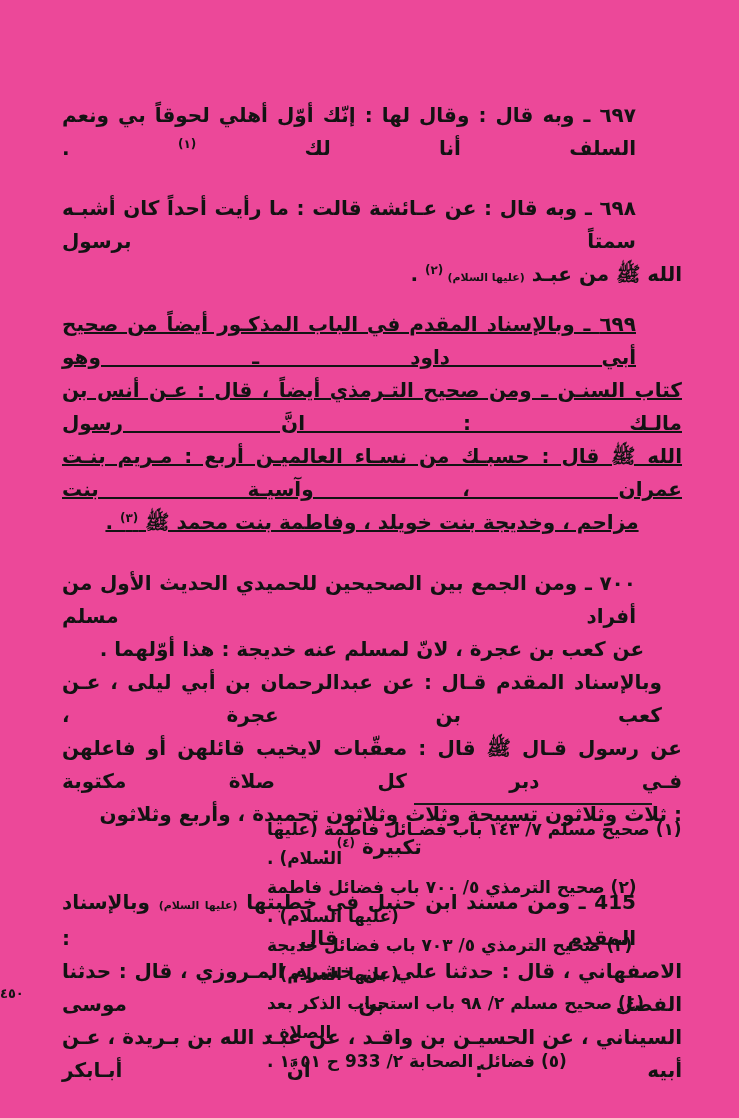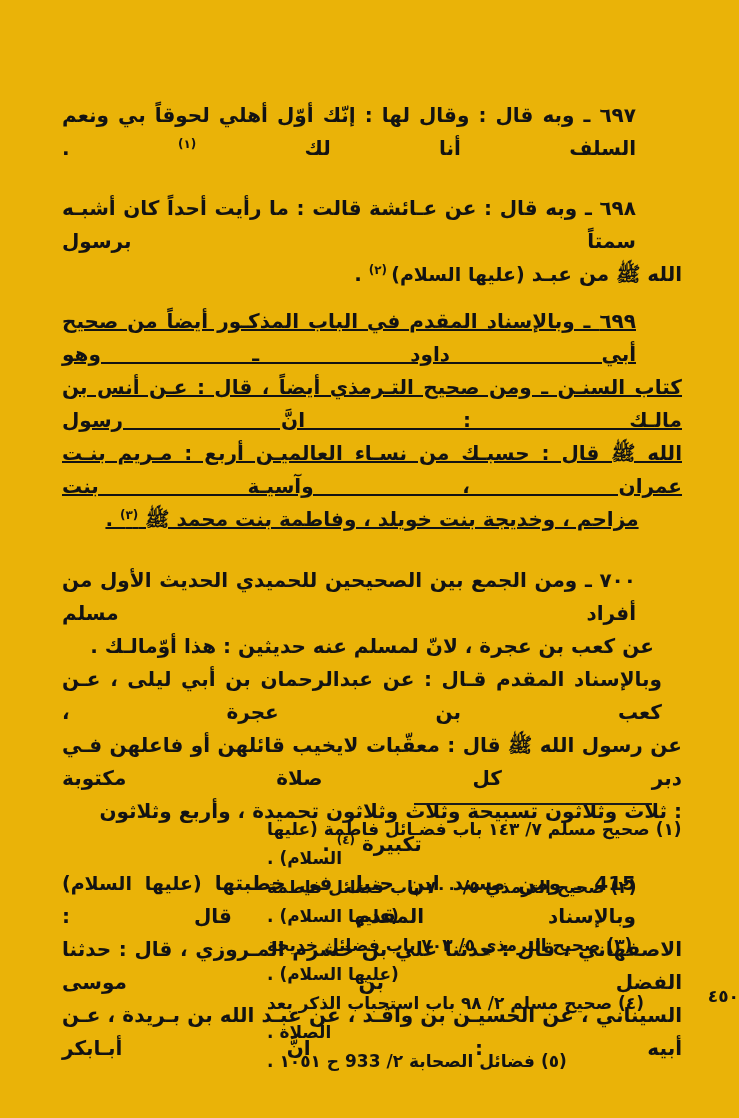--- a/index.html
+++ b/index.html
@@ -1,20 +1,20 @@
 <!DOCTYPE html>
 <html lang="ar" dir="rtl"><head>
 <meta charset="utf-8">
 <style>
   html, body { margin: 0; padding: 0; background: #ffffff; }
   .page {
     position: relative;
     width: 739px;
     height: 1118px;
-    background: #eab308;
+    background: #ec4899;
     color: #131313;
     font-family: "DejaVu Sans", sans-serif;
     direction: rtl;
     overflow: hidden;
   }
   .content {
     position: absolute;
     top: 99px;
     right: 57px;
     width: 620px;
@@ -27,22 +27,22 @@
   }
   .justify { text-align: justify; text-align-last: justify; }
   .right   { text-align: right; }
   .center  { text-align: right; text-align-last: center; }
   .indent    { padding-right: 46px; }
   .indent-sm { padding-right: 20px; }
   .mb27 { margin-bottom: 27px; }
   .mb14 { margin-bottom: 14px; margin-top: 23px; }
   .mb28 { margin-bottom: 28px; text-decoration: underline; }
   .mb12 { margin-bottom: 0; }
-  .mb22 { margin-bottom: 6px; }
-  .small { font-size: 19px; }
+  .mb22 { margin-bottom: 22px; }
+  .small { font-size: 11px; }
   .fnref {
     font-size: 12px;
     font-weight: 700;
     vertical-align: 7px;
     line-height: 0;
   }
   .footnotes {
     position: absolute;
     top: 803px;
     right: 52px;
@@ -58,22 +58,22 @@
   .fn {
     font-size: 17px;
     line-height: 29px;
     font-weight: 700;
   }
   .pageno {
     position: absolute;
     top: 986px;
     left: 0;
     right: 0;
-    text-align: right;
-    font-size: 17px;
+    text-align: left;
+    font-size: 13px;
     font-weight: 700;
   }
 </style>
 </head>
 <body>
 
 <div class="page">
   <main class="content">
 
     <section class="mb27">
@@ -87,26 +87,26 @@
 
     <section class="mb28">
       <div class="line justify indent"><span>٦٩٩ ـ وبالإسناد المقدم في الباب المذكـور أيضاً من صحيح أبي داود ـ وهو</span></div>
       <div class="line justify"><span>كتاب السنـن ـ ومن صحيح التـرمذي أيضاً ، قال : عـن أنس بن مالـك : انَّ رسول</span></div>
       <div class="line justify"><span>الله ﷺ قال : حسبـك من نسـاء العالميـن أربع : مـريم بنـت عمران ، وآسيـة بنت</span></div>
       <div class="line center"><span>مزاحم ، وخديجة بنت خويلد ، وفاطمة بنت محمد ﷺ </span><sup class="fnref">(٣)</sup><span> .</span></div>
     </section>
 
     <section class="mb12">
       <div class="line justify indent"><span>٧٠٠ ـ ومن الجمع بين الصحيحين للحميدي الحديث الأول من أفراد مسلم</span></div>
-      <div class="line center"><span>عن كعب بن عجرة ، لانّ لمسلم عنه حديثين : هذا أوّمالـك .</span></div>
+      <div class="line center"><span>عن كعب بن عجرة ، لانّ لمسلم عنه خديجة : هذا أوّلهما .</span></div>
     </section>
 
     <section class="mb22">
       <div class="line justify indent-sm"><span>وبالإسناد المقدم قـال : عن عبدالرحمان بن أبي ليلى ، عـن كعب بن عجرة ،</span></div>
-      <div class="line justify"><span>عن رسول الله ﷺ قال : معقّبات لايخيب قائلهن أو فاعلهن فـي دبر كل صلاة مكتوبة</span></div>
+      <div class="line justify"><span>عن رسول قـال ﷺ قال : معقّبات لايخيب قائلهن أو فاعلهن فـي دبر كل صلاة مكتوبة</span></div>
       <div class="line center"><span>: ثلاث وثلاثون تسبيحة وثلاث وثلاثون تحميدة ، وأربع وثلاثون تكبيرة </span><sup class="fnref">(٤)</sup><span> .</span></div>
     </section>
 
     <section>
       <div class="line justify indent"><span>415 ـ ومن مسند ابن حنبل في خطبتها </span><span class="small">(عليها السلام)</span><span> وبالإسناد المقدم قال :</span></div>
       <div class="line justify"><span>الاصفهاني ، قال : حدثنا علي بن خشرم المـروزي ، قال : حدثنا الفضل بن موسى</span></div>
       <div class="line justify"><span>السيناني ، عن الحسيـن بن واقـد ، عن عبـد الله بن بـريدة ، عـن أبيه : انَّ أبـابكر</span></div>
 
     </section>
 

